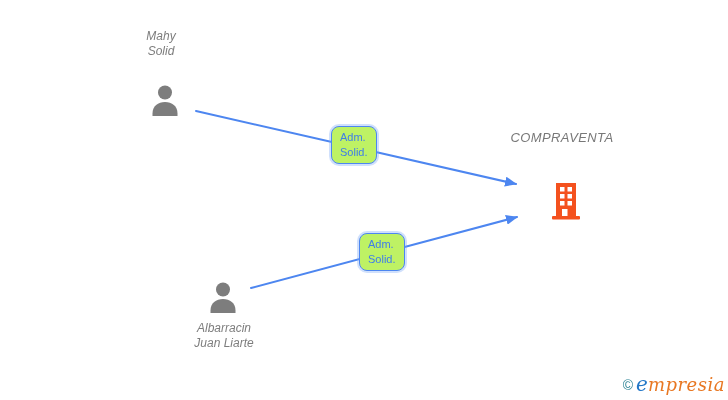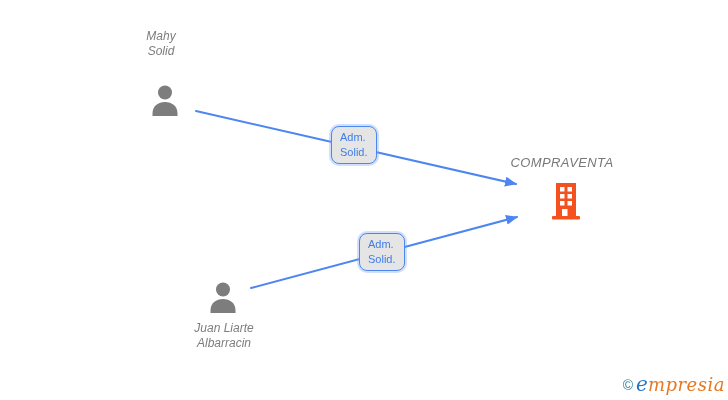--- a/index.html
+++ b/index.html
@@ -42,21 +42,21 @@
     font-weight: 500;
     letter-spacing: 0.4px;
     color: #787878;
   }
 
   .icon-wrap { display: block; line-height: 0; }
 
   .edge-label {
     position: absolute;
     z-index: 2;
-    background: #e5e5e5;
+    background: #bef264;
     border: 1.5px solid #4d86f0;
     border-radius: 8px;
     box-shadow: 0 0 0 2px rgba(120, 165, 245, 0.35);
     color: #3f7de8;
     font-size: 11px;
     line-height: 15px;
     padding: 3px 8px;
     text-align: left;
   }
   .edge-label span { display: block; }
@@ -121,25 +121,25 @@
 
   <div class="node" style="left:207px; top:281px;">
     <span class="icon-wrap">
       <svg width="32" height="32" viewBox="0 0 32 32" xmlns="http://www.w3.org/2000/svg">
         <circle cx="16" cy="8.5" r="7" fill="#7d7d7d"></circle>
         <path d="M3.5 32 v-2.5 c0 -7.5 5.6 -11.5 12.5 -11.5 s12.5 4 12.5 11.5 V32 Z" fill="#7d7d7d"></path>
       </svg>
     </span>
   </div>
   <div class="node-label" style="left:154px; top:321px;">
+    <span>Albarracin</span>
     <span>Juan Liarte</span>
-    <span>Albarracin</span>
   </div>
 
-  <div class="node-label company-label" style="left:492px; top:130px;margin-top:25px;">
+  <div class="node-label company-label" style="left:492px; top:130px;">
     <span>COMPRAVENTA</span>
   </div>
   <div class="node" style="left:549px; top:183px;">
     <span class="icon-wrap">
       <svg width="34" height="37" viewBox="0 0 34 37" xmlns="http://www.w3.org/2000/svg">
         <rect x="7" y="0" width="20" height="34" fill="#f4511e"></rect>
         <rect x="3" y="33" width="28" height="3.5" rx="1" fill="#f4511e"></rect>
         <rect x="11" y="4" width="4.5" height="4.5" fill="#ffffff"></rect>
         <rect x="18.5" y="4" width="4.5" height="4.5" fill="#ffffff"></rect>
         <rect x="11" y="11" width="4.5" height="4.5" fill="#ffffff"></rect>

